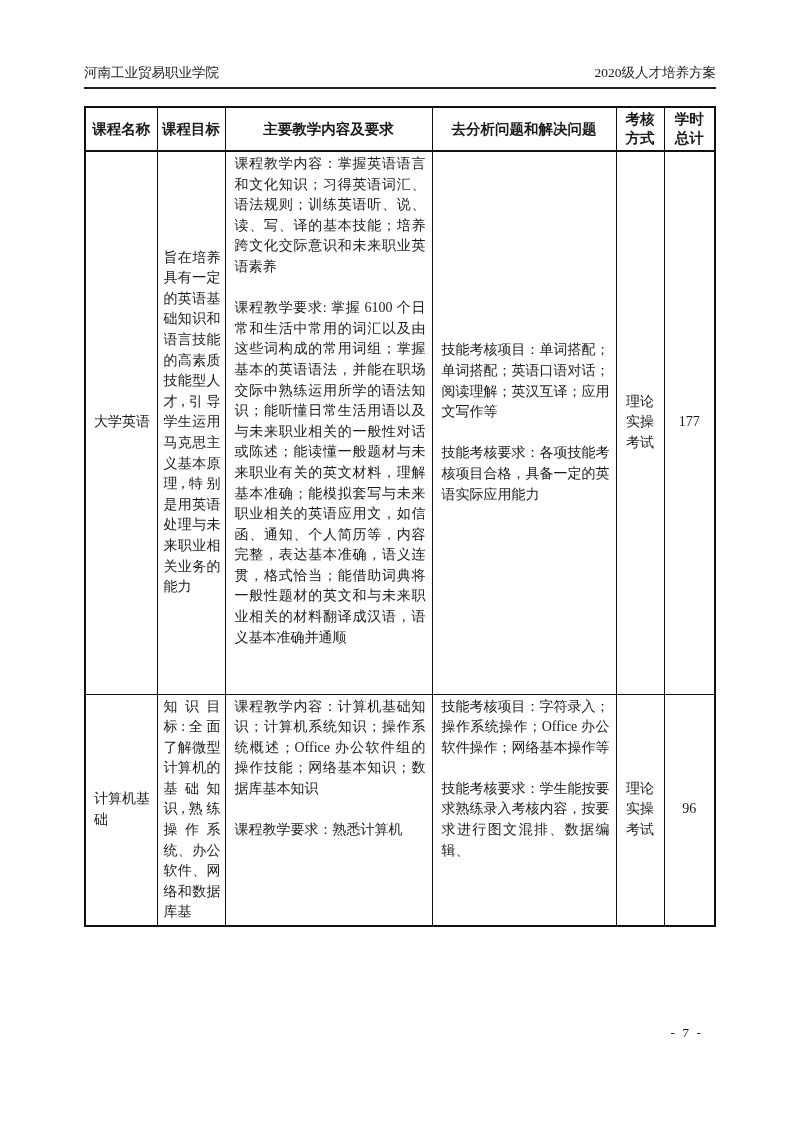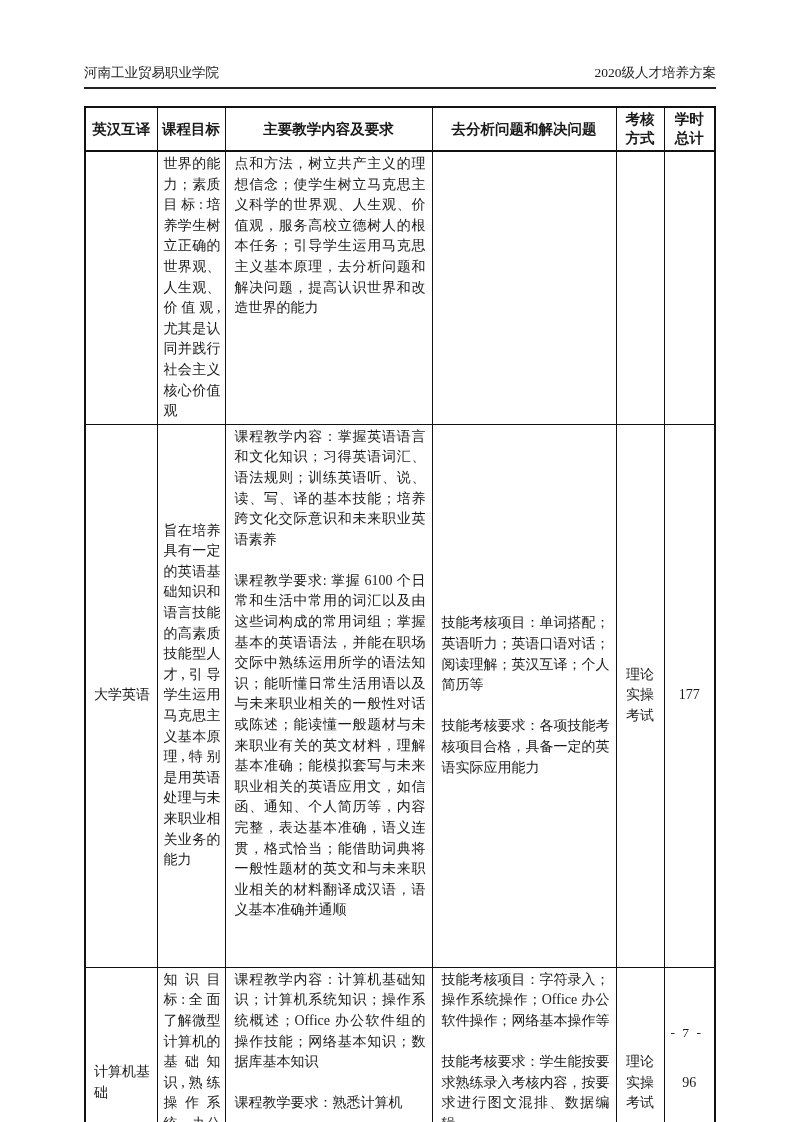--- a/index.html
+++ b/index.html
@@ -101,46 +101,38 @@
   <colgroup>
     <col style="width:72px">
     <col style="width:68px">
     <col style="width:207px">
     <col style="width:184px">
     <col style="width:48px">
     <col style="width:51px">
   </colgroup>
   <thead>
     <tr>
-      <th>英汉互译</th>
+      <th>课程名称</th>
       <th>课程目标</th>
       <th>主要教学内容及要求</th>
       <th>去分析问题和解决问题</th>
       <th>考核
 方式</th>
       <th>学时
 总计</th>
     </tr>
   </thead>
   <tbody>
-    <tr class="row-a">
-      <td class="t-name"></td>
-      <td class="t-target">世界的能力；素质目标:培养学生树立正确的世界观、人生观、价值观,尤其是认同并践行社会主义核心价值观</td>
-      <td class="t-content">点和方法，树立共产主义的理想信念；使学生树立马克思主义科学的世界观、人生观、价值观，服务高校立德树人的根本任务；引导学生运用马克思主义基本原理，去分析问题和解决问题，提高认识世界和改造世界的能力</td>
-      <td class="t-assess"></td>
-      <td class="t-method"></td>
-      <td class="t-hours"></td>
-    </tr>
     <tr class="row-b">
       <td class="t-name">大学英语</td>
       <td class="t-target">旨在培养具有一定的英语基础知识和语言技能的高素质技能型人才,引导学生运用马克思主义基本原理,特别是用英语处理与未来职业相关业务的能力</td>
       <td class="t-content">课程教学内容：掌握英语语言和文化知识；习得英语词汇、语法规则；训练英语听、说、读、写、译的基本技能；培养跨文化交际意识和未来职业英语素养
 
 课程教学要求: 掌握 6100 个日常和生活中常用的词汇以及由这些词构成的常用词组；掌握基本的英语语法，并能在职场交际中熟练运用所学的语法知识；能听懂日常生活用语以及与未来职业相关的一般性对话或陈述；能读懂一般题材与未来职业有关的英文材料，理解基本准确；能模拟套写与未来职业相关的英语应用文，如信函、通知、个人简历等，内容完整，表达基本准确，语义连贯，格式恰当；能借助词典将一般性题材的英文和与未来职业相关的材料翻译成汉语，语义基本准确并通顺</td>
-      <td class="t-assess">技能考核项目：单词搭配；英语听力；英语口语对话；阅读理解；英汉互译；个人简历等
+      <td class="t-assess">技能考核项目：单词搭配；单词搭配；英语口语对话；阅读理解；英汉互译；应用文写作等
 
 技能考核要求：各项技能考核项目合格，具备一定的英语实际应用能力</td>
       <td class="t-method">理论
 实操
 考试</td>
       <td class="t-hours">177</td>
     </tr>
     <tr class="row-c">
       <td class="t-name">计算机基础</td>
       <td class="t-target">知识目标:全面了解微型计算机的基础知识,熟练操作系统、办公软件、网络和数据库基</td>

